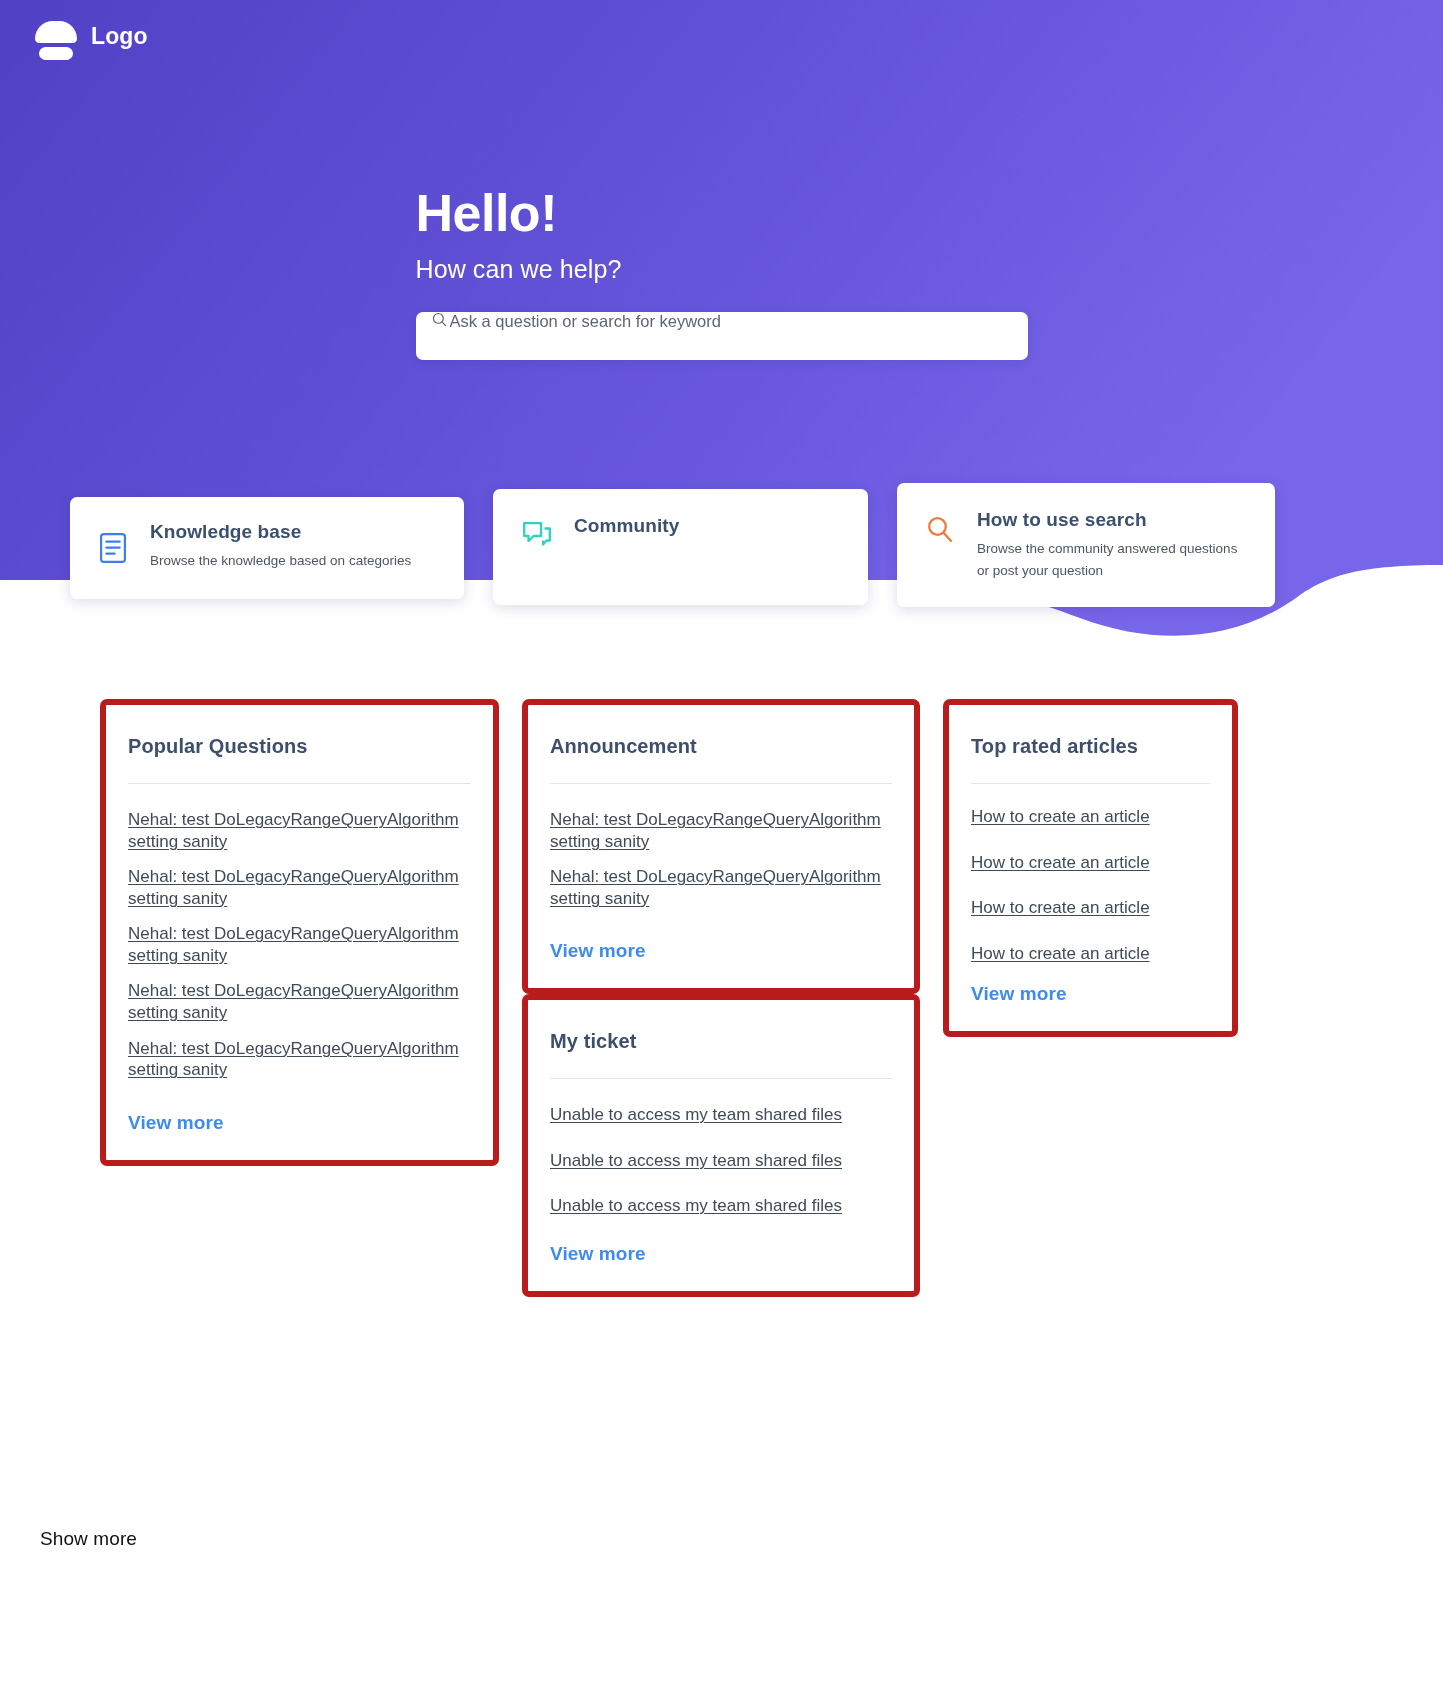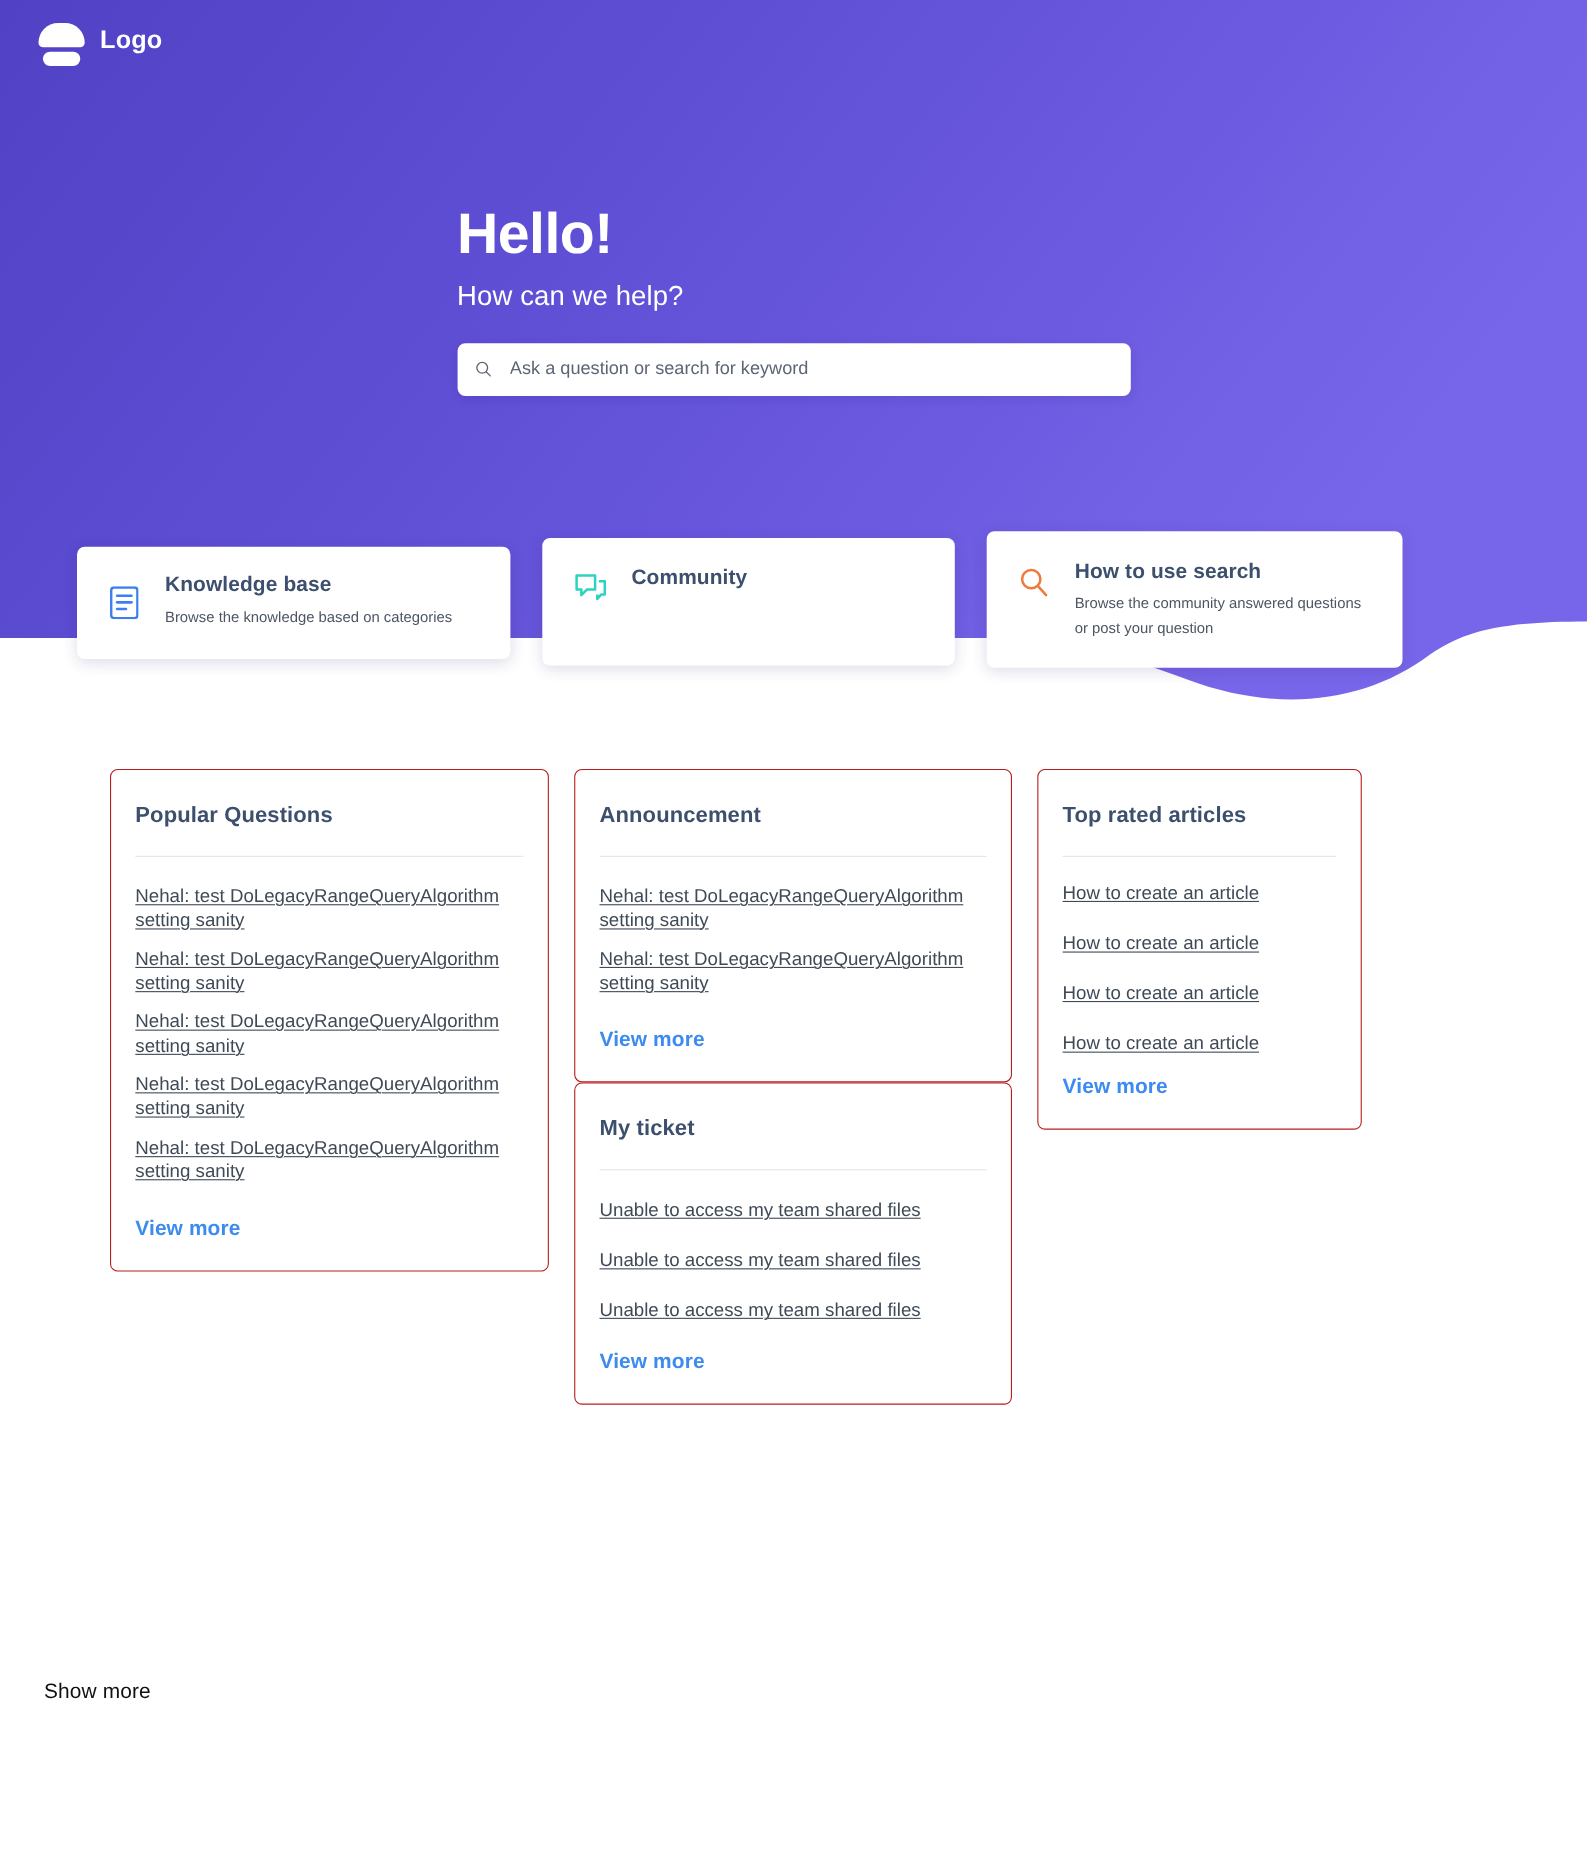--- a/index.html
+++ b/index.html
@@ -96,23 +96,23 @@
     letter-spacing: .1px;
   }
 
   .searchbar {
     margin-top: 28px;
     width: 612px;
     height: 48px;
     background: #ffffff;
     border-radius: 7px;
     display: flex;
-    align-items: center;
+    align-items: flex-start;
     padding: 0 16px;
-    gap: 17px;
+    gap: 3px;
     box-shadow: 0 2px 10px rgba(40,20,110,.13);
   }
   .searchbar svg { display: block; }
   .searchbar input {
     border: 0;
     outline: 0;
     flex: 1;
     font-family: "Liberation Sans", sans-serif;
     font-size: 16.5px;
     color: #3c4858;
@@ -176,21 +176,21 @@
     display: flex;
     align-items: flex-start;
     gap: 23px;
   }
   .col-left  { width: 399px; }
   .col-mid   { width: 398px; display: flex; flex-direction: column; }
   .col-right { width: 295px; }
 
   .panel {
     background: #ffffff;
-    border: 1px solid #b91c1c;
+    border: 6px solid #b91c1c;
     border-radius: 7px;
     padding: 30px 22px 26px 22px;
   }
   .panel-title {
     color: #3c4f6d;
     font-size: 20px;
     font-weight: 700;
     letter-spacing: .1px;
   }
   .panel-rule {

